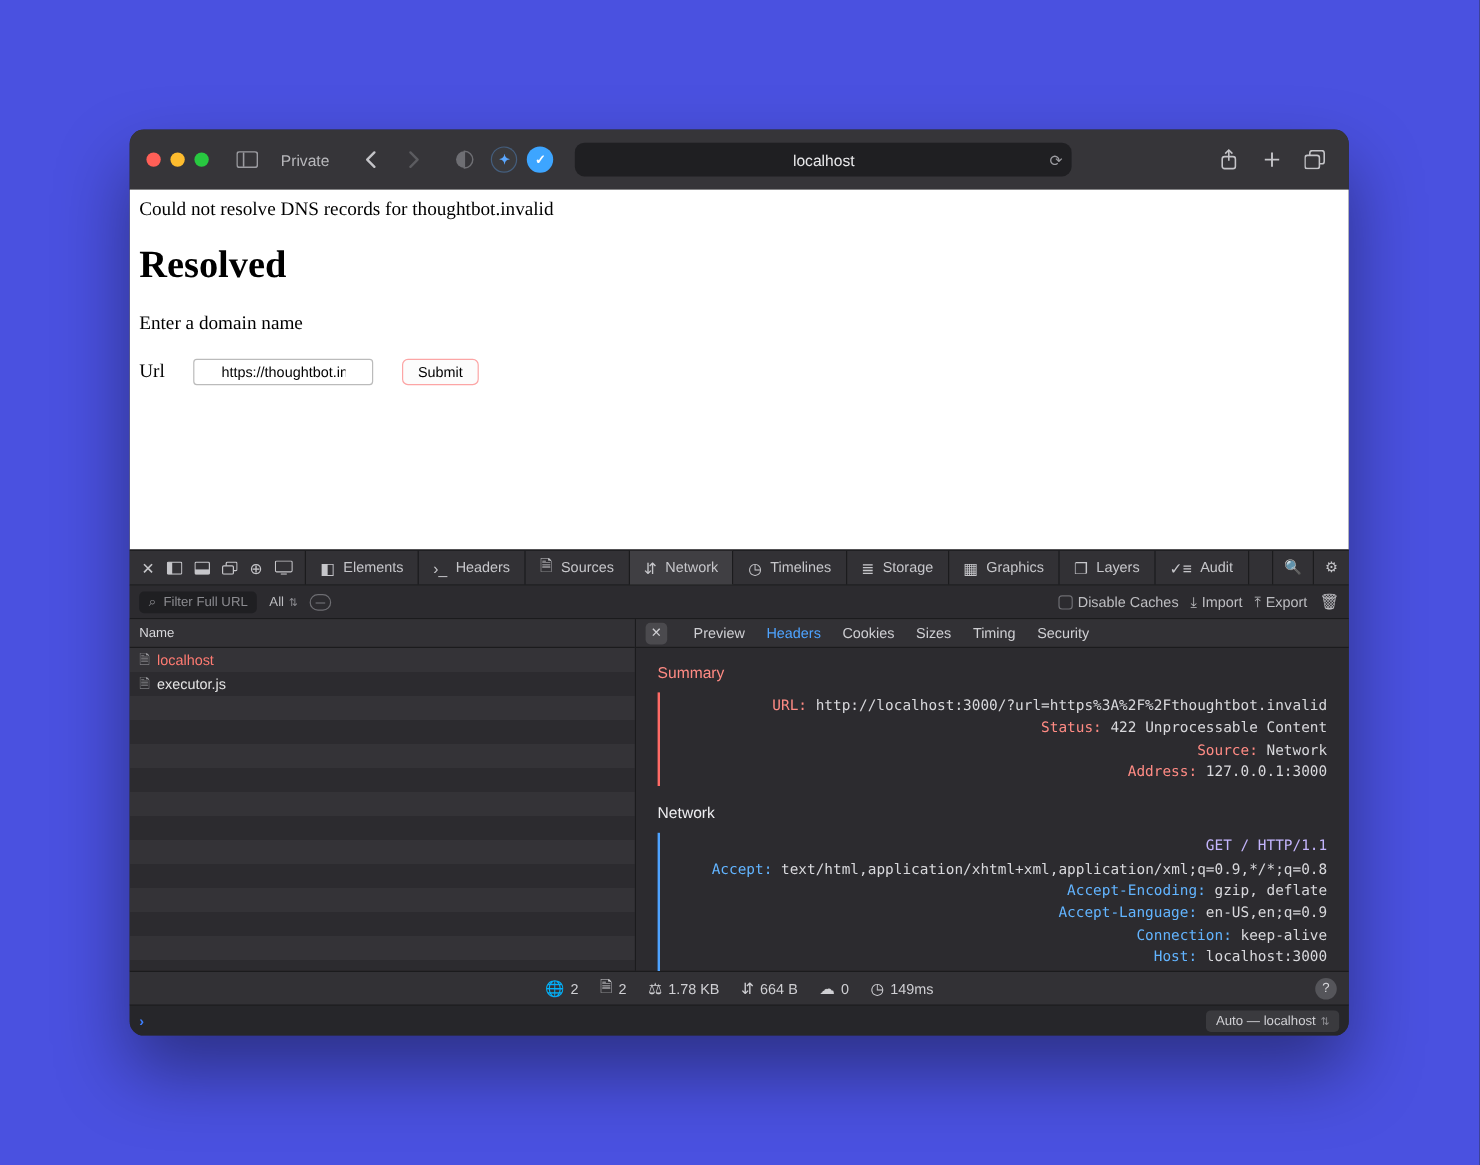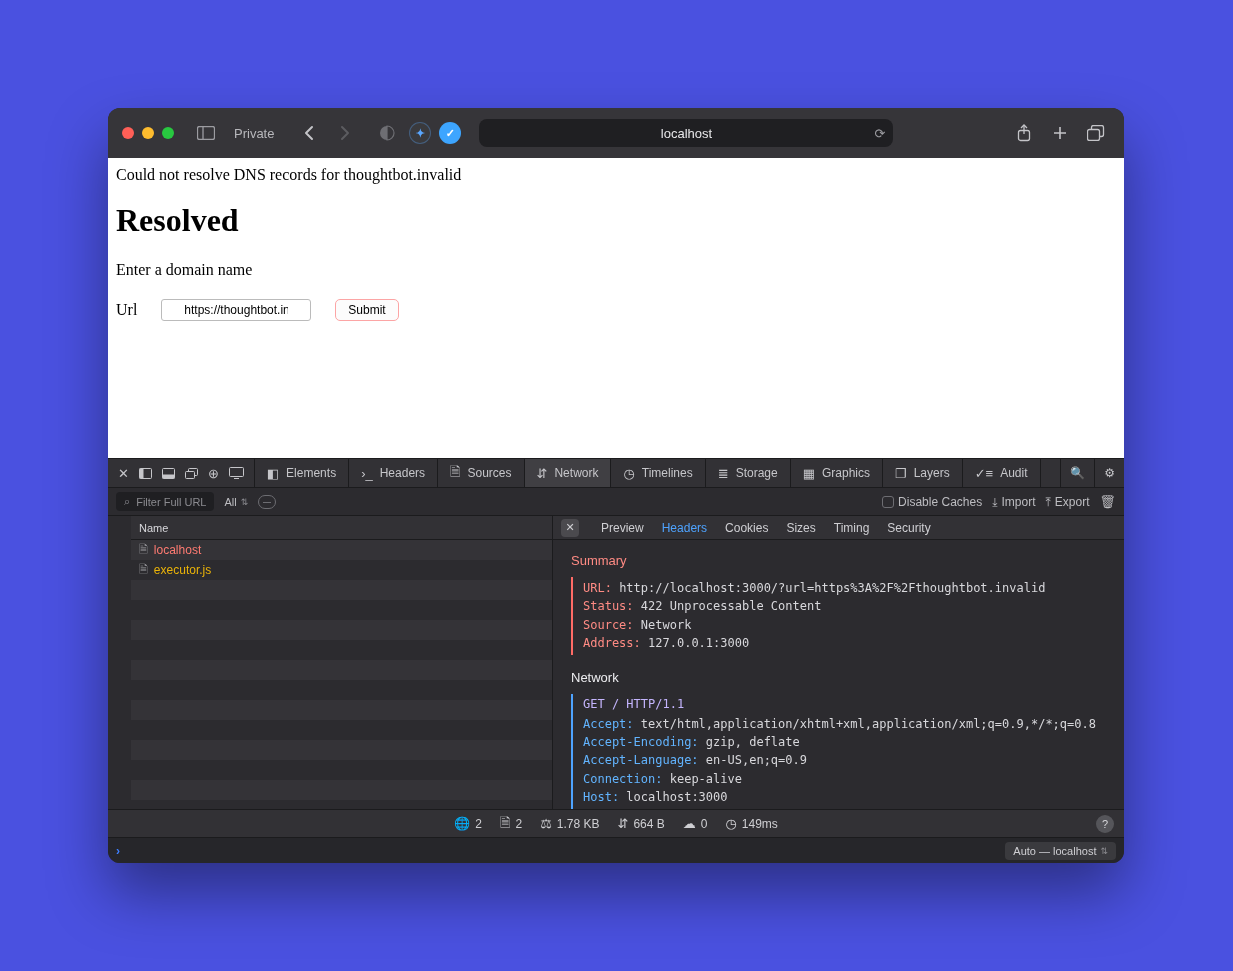--- a/index.html
+++ b/index.html
@@ -165,39 +165,39 @@
     flex:1;
     display:flex;
     min-height:0;
     background:#2c2b2f;
     color:#d8d8dc;
     font-size:12px;
   }
   .dt-left {
     width: 422px;
     border-right:1px solid #1b1b1d;
-    display:flex; flex-direction:column;margin-left:23px;
+    display:flex; flex-direction:column;
   }
   .dt-left .colhdr {
     height:24px; display:flex; align-items:center;
     padding:0 8px;
     background:#323135;
     border-bottom:1px solid #1b1b1d;
     font-size:11px;
   }
   .dt-left .rows { flex:1; overflow:hidden;}
   .dt-left .row {
     height:20px; display:flex; align-items:center; gap:6px;
     padding:0 8px;
   }
   .dt-left .row:nth-child(odd){ background:#343337;}
   .dt-left .row:nth-child(even){ background:#2c2b2f;}
   .dt-left .row .fileico { color:#a0a0a4; font-size:11px;}
   .dt-left .row.err .name { color:#ff7b72;}
-  .dt-left .row .name { color:#eab308;}
+  .dt-left .row .name { color:#e5e5e5;}
 
   .dt-right {
     flex:1;
     display:flex; flex-direction:column;
   }
   .dt-right .subtabs {
     height:24px; background:#323135;
     border-bottom:1px solid #1b1b1d;
     display:flex; align-items:center; gap:18px;
     padding:0 8px; font-size:12px; color:#cfcfd3;
@@ -214,20 +214,21 @@
     line-height:1.45;
     font-family: Menlo, Consolas, monospace;
     font-size:12px;
   }
   .sect-title { color:#ff8b84; font-size:13px; margin-bottom:6px; font-family:-apple-system,sans-serif;}
   .sect-title.white { color:#ededf0;}
   .sect-block {
     border-left:2px solid #555;
     padding:2px 0 2px 10px;
     margin-bottom:14px;
+    text-align:right;
   }
   .sect-block.red { border-left-color:#ff6b66;}
   .sect-block.blue { border-left-color:#4ea3ff;}
   .kv { margin:1px 0;}
   .kv .k { color:#ff8b84;}
   .kv .k.blue { color:#62b4ff;}
   .kv .v { color:#d8d8dc;}
   .reqline { color:#c4b5fd; margin-bottom:2px;}
 
   

